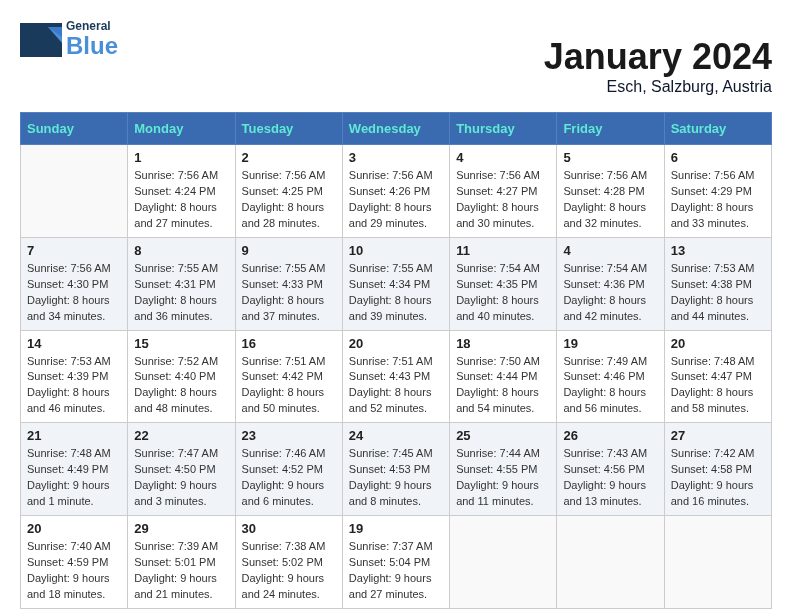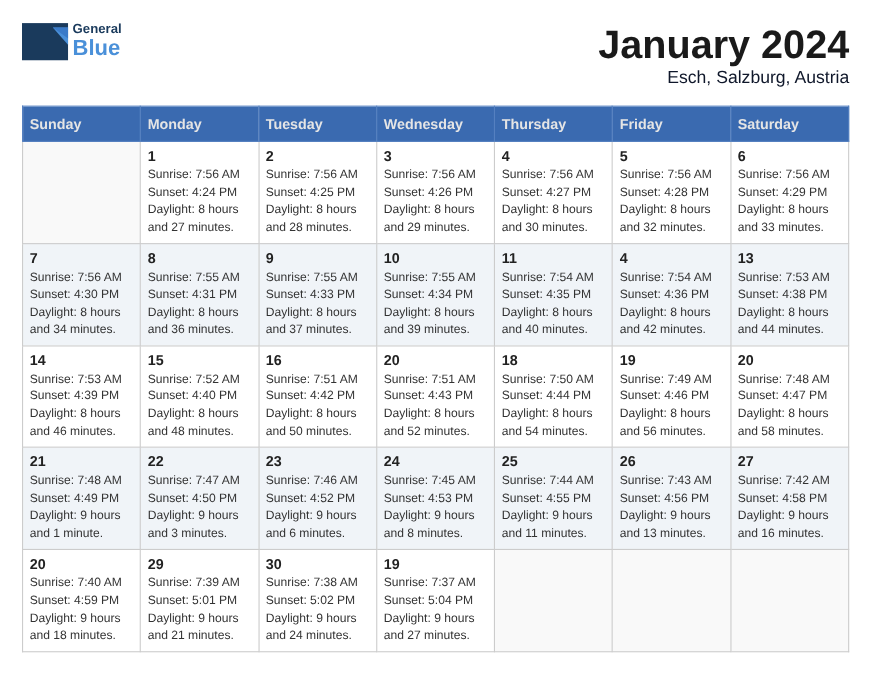--- a/index.html
+++ b/index.html
@@ -26,33 +26,34 @@
       align-items: center;
       gap: 4px;
     }
     .title-block {
       text-align: right;
     }
     .month-title {
       font-size: 36px;
       font-weight: bold;
       color: #1a1a1a;
+      margin-top: 16px;
     }
     .location {
       font-size: 16px;
       color: #0f172a;
     }
     .calendar {
       width: 100%;
       border-collapse: collapse;
       border: 1px solid #ccc;
     }
     .calendar th {
       background-color: #3a6ab0;
-      color: #e5e5e5;
+      color: #5eead4;
       text-align: left;
       padding: 8px 6px;
       font-size: 13px;
       border: 1px solid #5580c0;
       width: calc(100% / 7);
     }
     .calendar td {
       border: 1px solid #ccc;
       vertical-align: top;
       padding: 5px 6px;
@@ -85,21 +86,21 @@
 <div class="header">
   <div class="logo">
     <div class="logo-wrapper">
       <svg width="42" height="34" viewBox="0 0 42 34">
         <rect x="0" y="0" width="42" height="34" fill="#1a3a5c"></rect>
         <polygon points="28,4 42,4 42,20" fill="#4a90d9"></polygon>
         <polygon points="28,4 42,4 42,14" fill="#3a7ac8"></polygon>
       </svg>
       <div>
         <div style="font-size:12px;font-weight:bold;color:#1a3a5c;line-height:1.1;">General</div>
-        <div style="font-size:20px;font-weight:bold;color:#4a90d9;line-height:1.1;">Blue</div>
+        <div style="font-size:24px;font-weight:bold;color:#4a90d9;line-height:1.1;">Blue</div>
       </div>
     </div>
   </div>
   <div class="title-block">
     <div class="month-title">January 2024</div>
     <div class="location">Esch, Salzburg, Austria</div>
   </div>
 </div>
 
 <table class="calendar">

